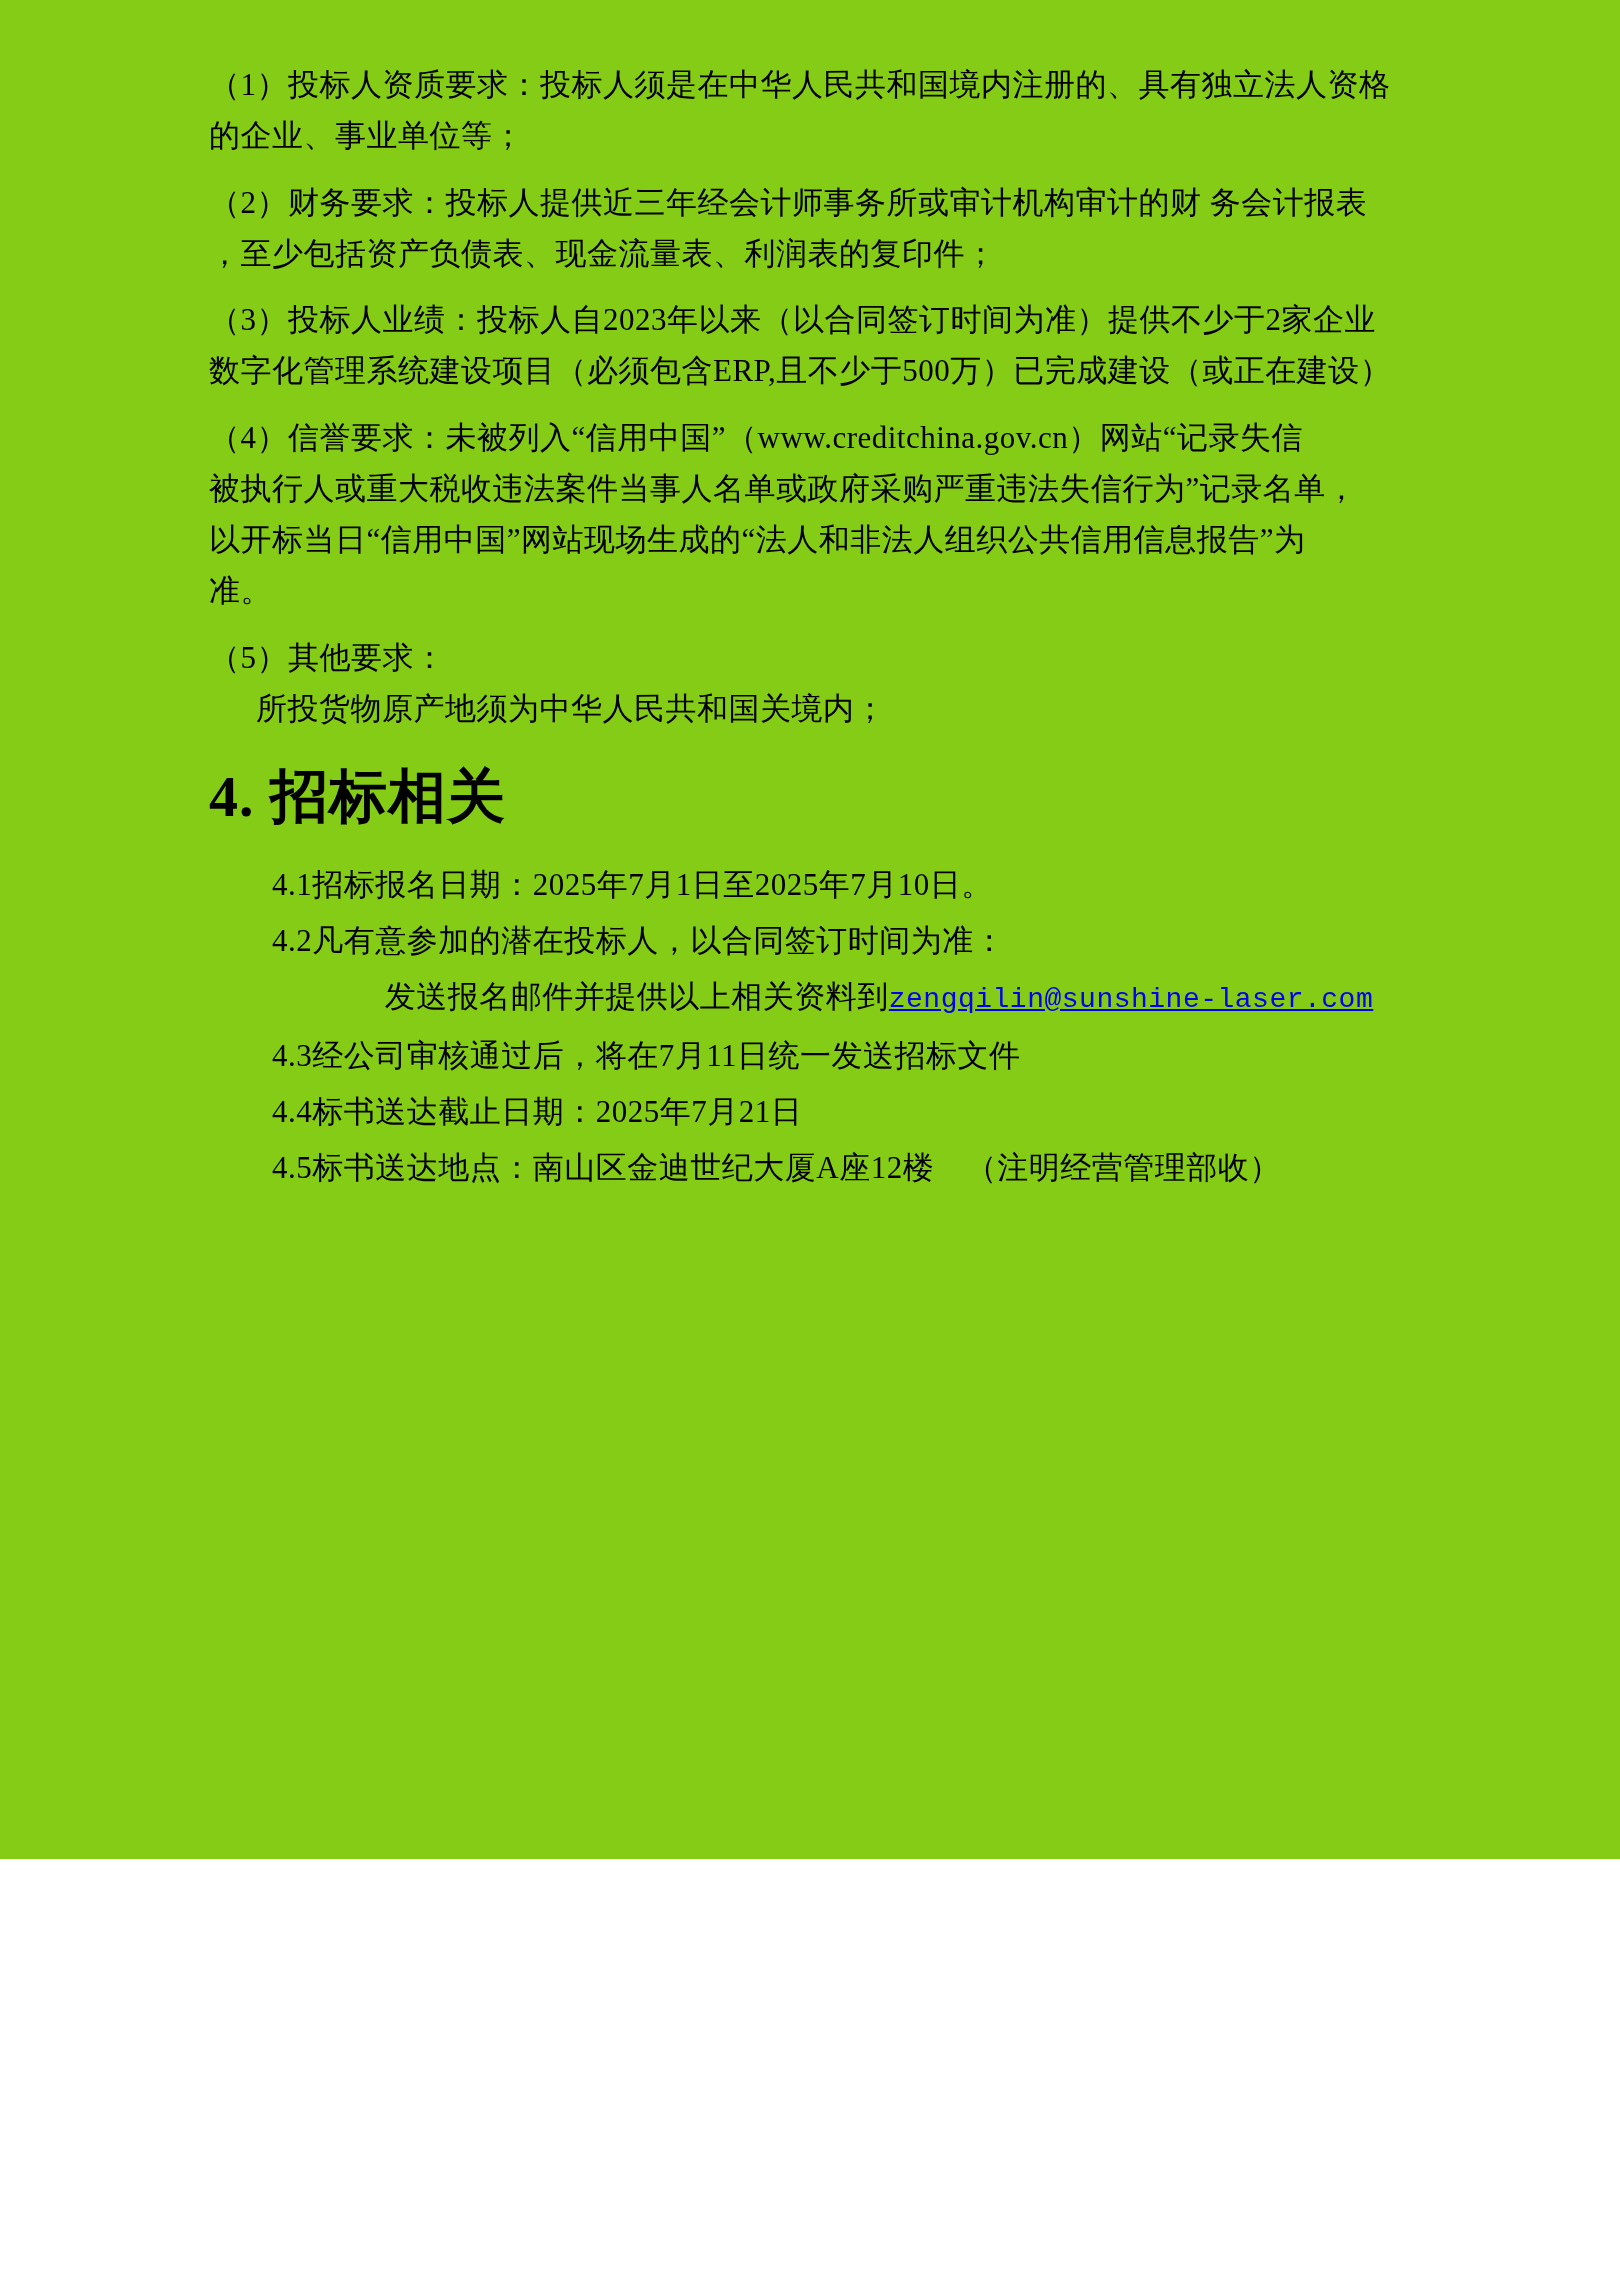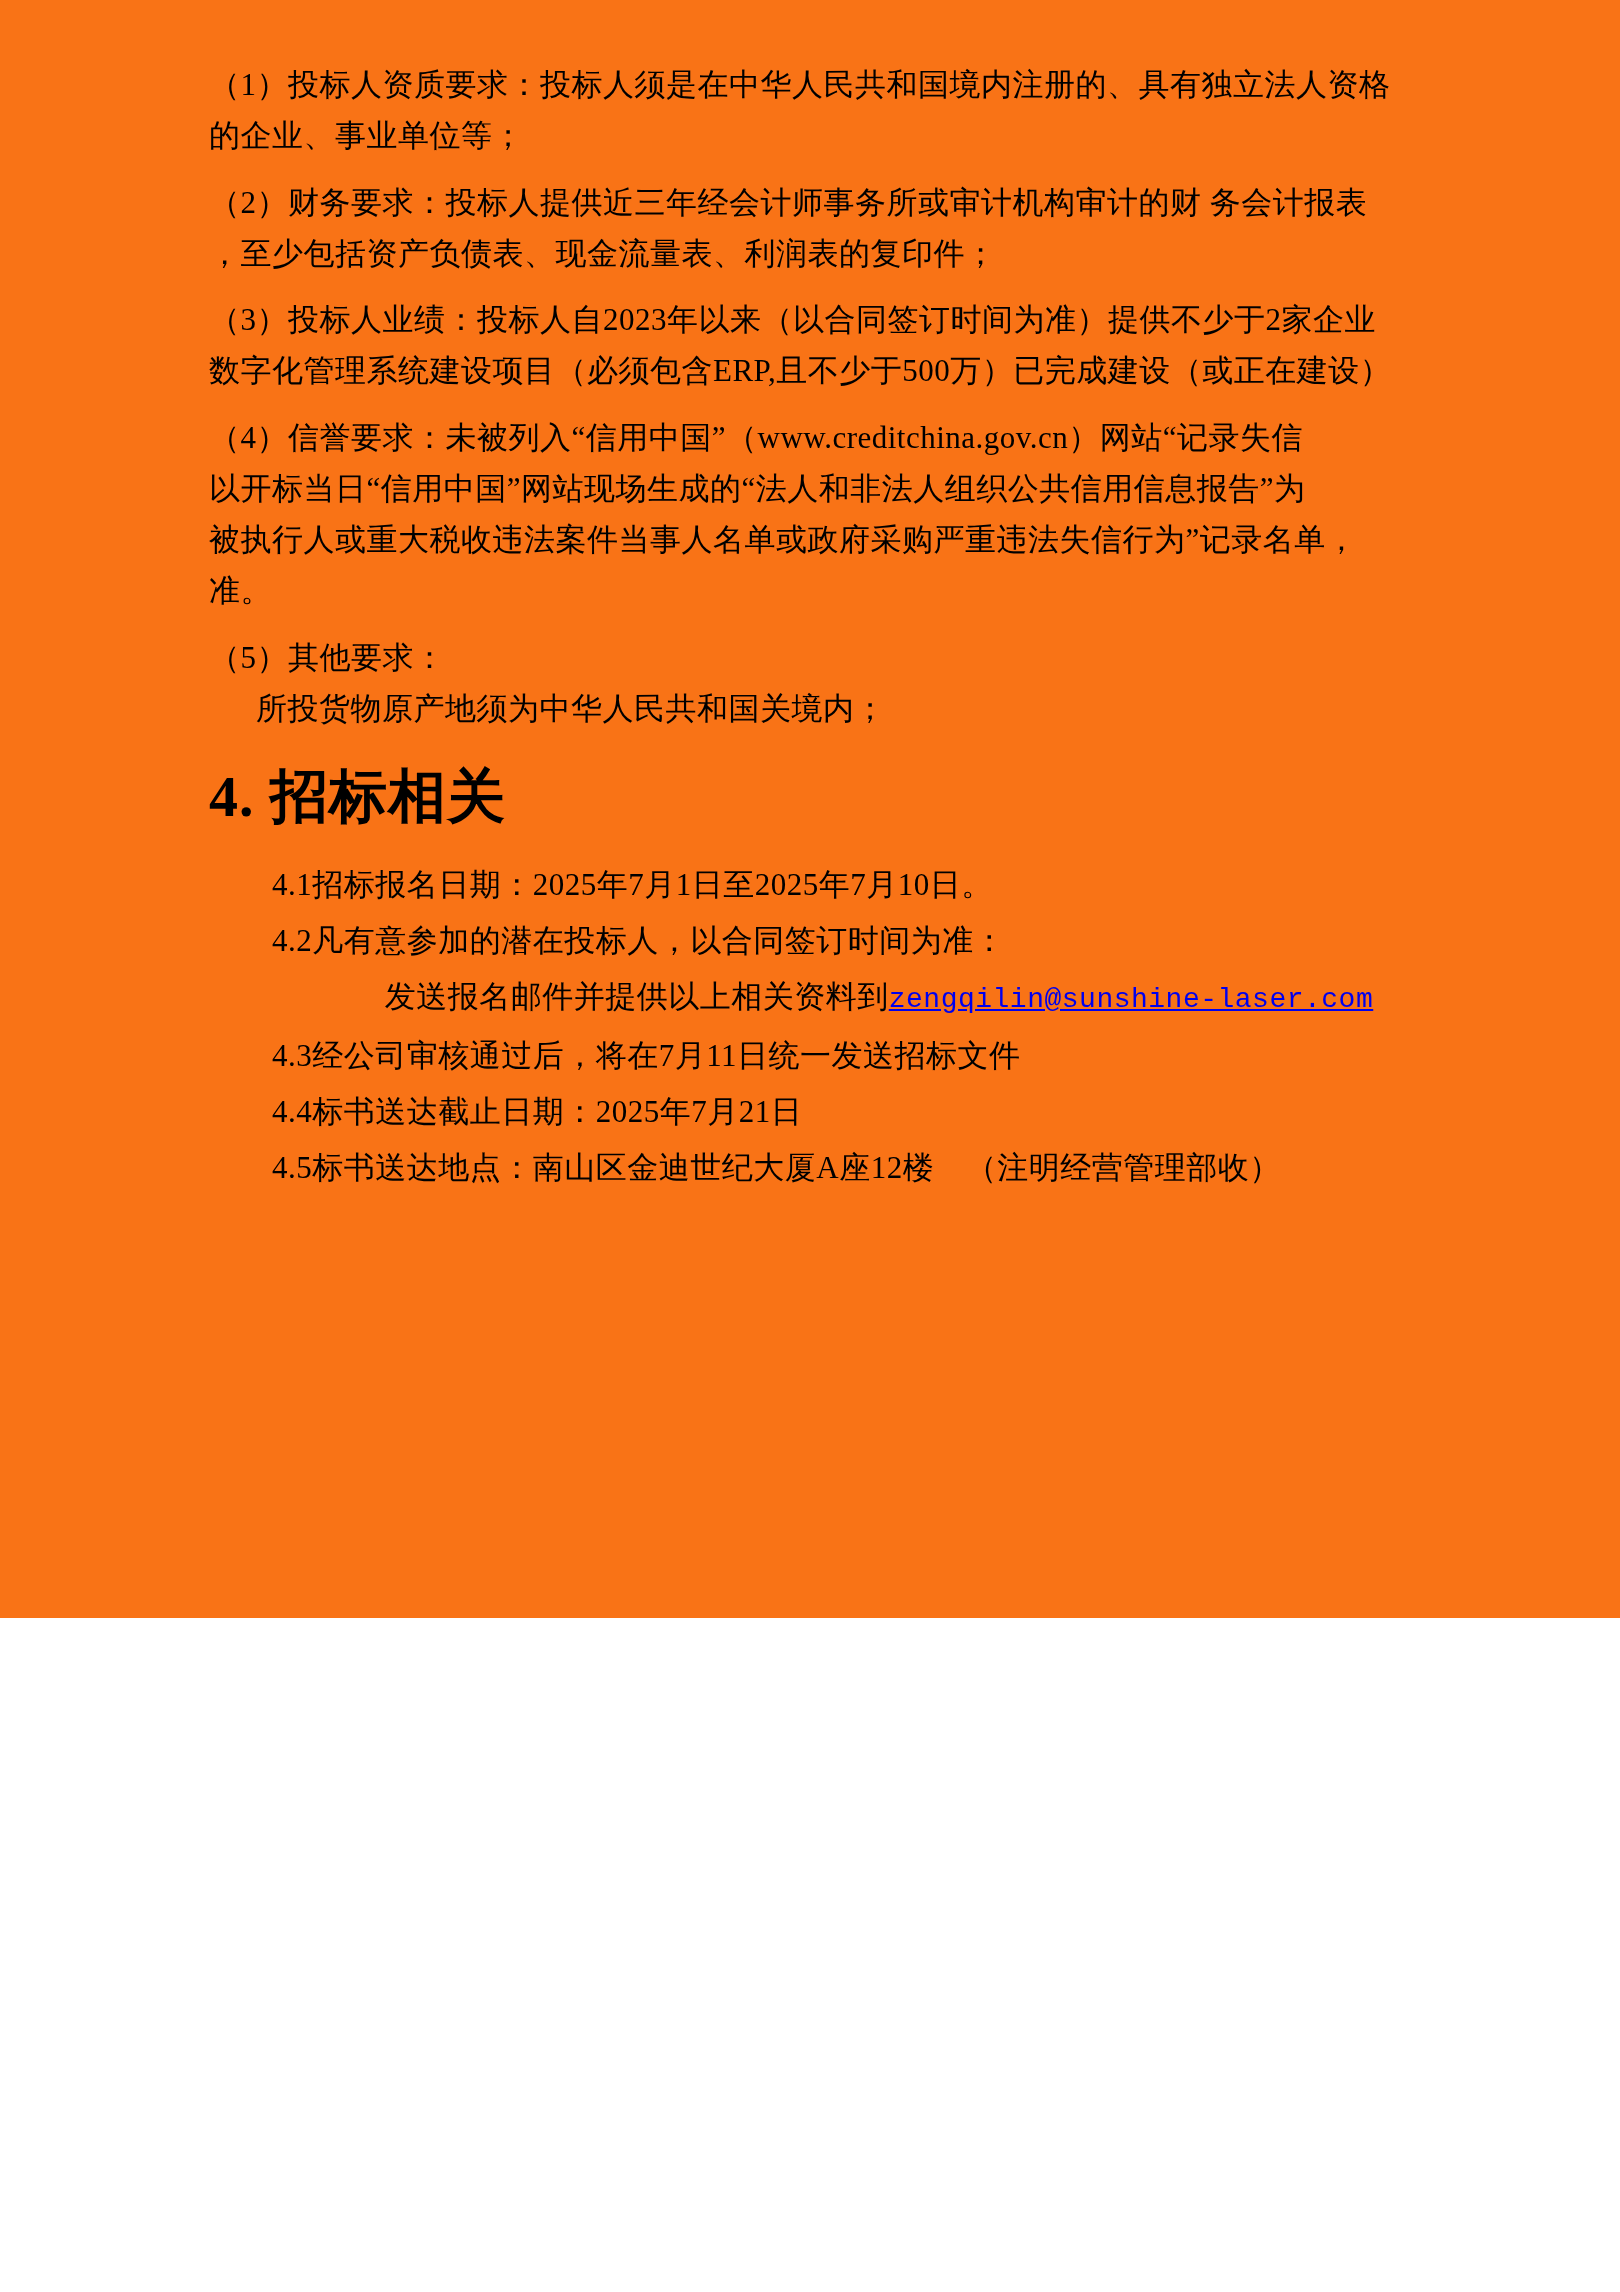--- a/index.html
+++ b/index.html
@@ -10,23 +10,23 @@
   body {
     width: 1620px;
     height: 2293px;
     font-family: "Liberation Serif", "DejaVu Serif", serif;
     color: #000000;
     overflow: hidden;
   }
   .page {
     box-sizing: border-box;
     width: 1620px;
-    height: 1618px;
+    height: 1859px;
     padding: 59px 145px 12px 209px;
-    background: #f97316;
+    background: #84cc16;
   }
   .para {
     font-size: 31px;
     line-height: 51px;
     margin: 0 0 15.7px 0;
     letter-spacing: 0.5px;
   }
   .para .ln {
     display: block;
     white-space: pre-wrap;
@@ -78,22 +78,22 @@
     <span class="ln">，至少包括资产负债表、现金流量表、利润表的复印件；</span>
   </p>
 
   <p class="para">
     <span class="ln">（3）投标人业绩：投标人自2023年以来（以合同签订时间为准）提供不少于2家企业</span>
     <span class="ln">数字化管理系统建设项目（必须包含ERP,且不少于500万）已完成建设（或正在建设）</span>
   </p>
 
   <p class="para">
     <span class="ln">（4）信誉要求：未被列入“信用中国”（www.creditchina.gov.cn）网站“记录失信</span>
+    <span class="ln">被执行人或重大税收违法案件当事人名单或政府采购严重违法失信行为”记录名单，</span>
     <span class="ln">以开标当日“信用中国”网站现场生成的“法人和非法人组织公共信用信息报告”为</span>
-    <span class="ln">被执行人或重大税收违法案件当事人名单或政府采购严重违法失信行为”记录名单，</span>
     <span class="ln">准。</span>
   </p>
 
   <p class="para">
     <span class="ln">（5）其他要求：</span>
     <span class="ln indent-1">所投货物原产地须为中华人民共和国关境内；</span>
   </p>
 
   <h2 class="section-heading">4. 招标相关</h2>
 

